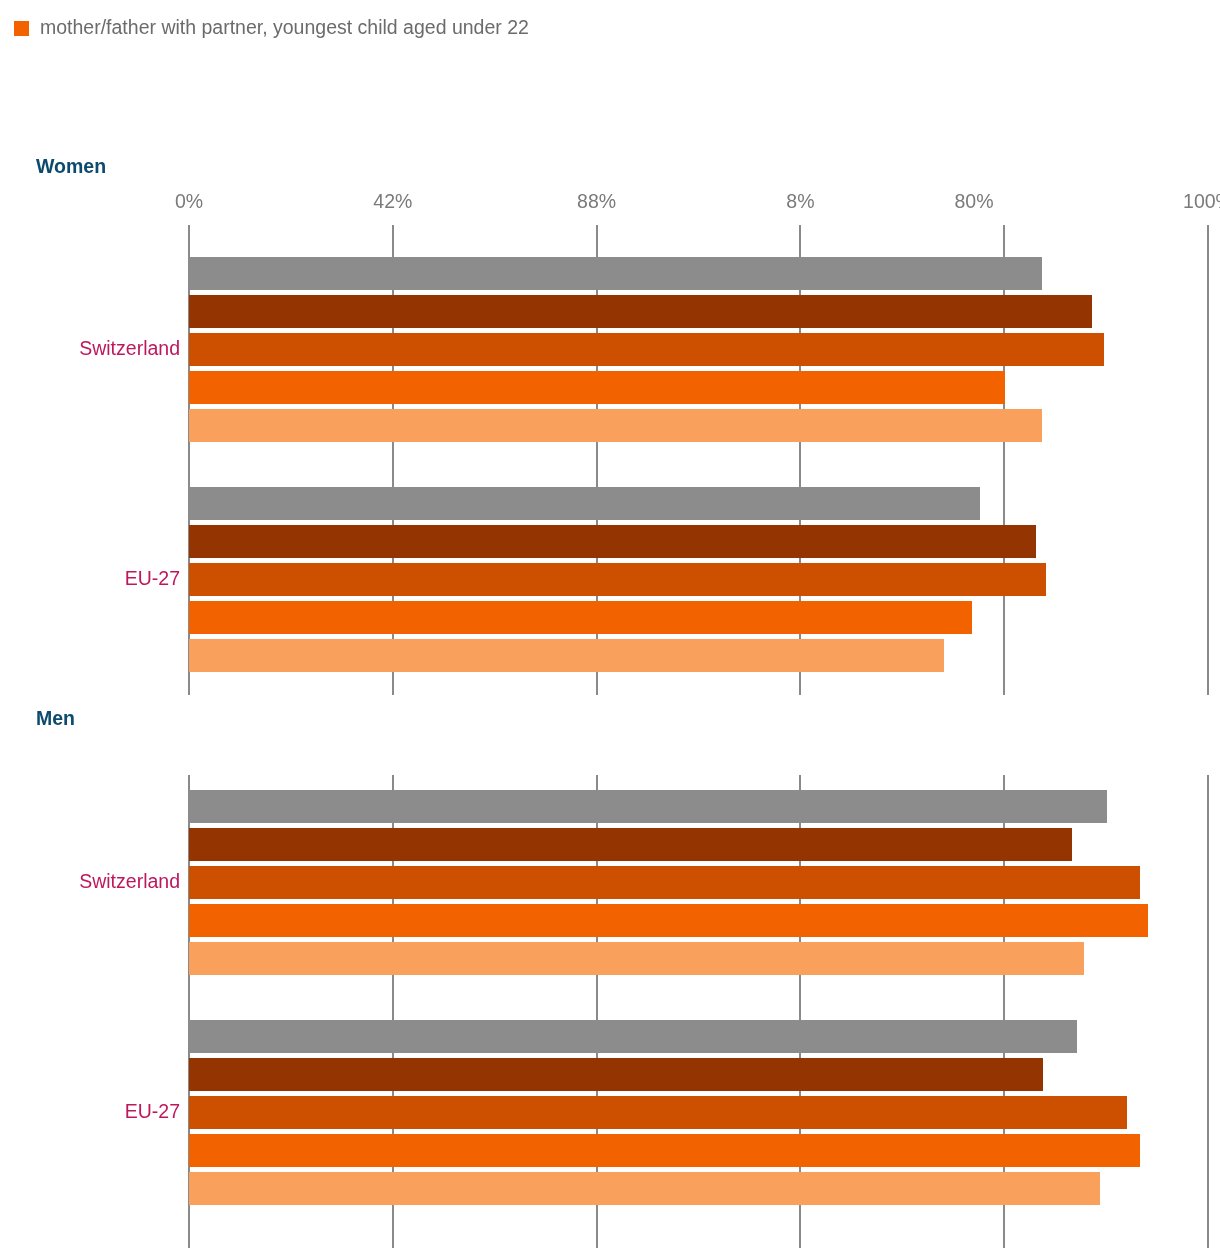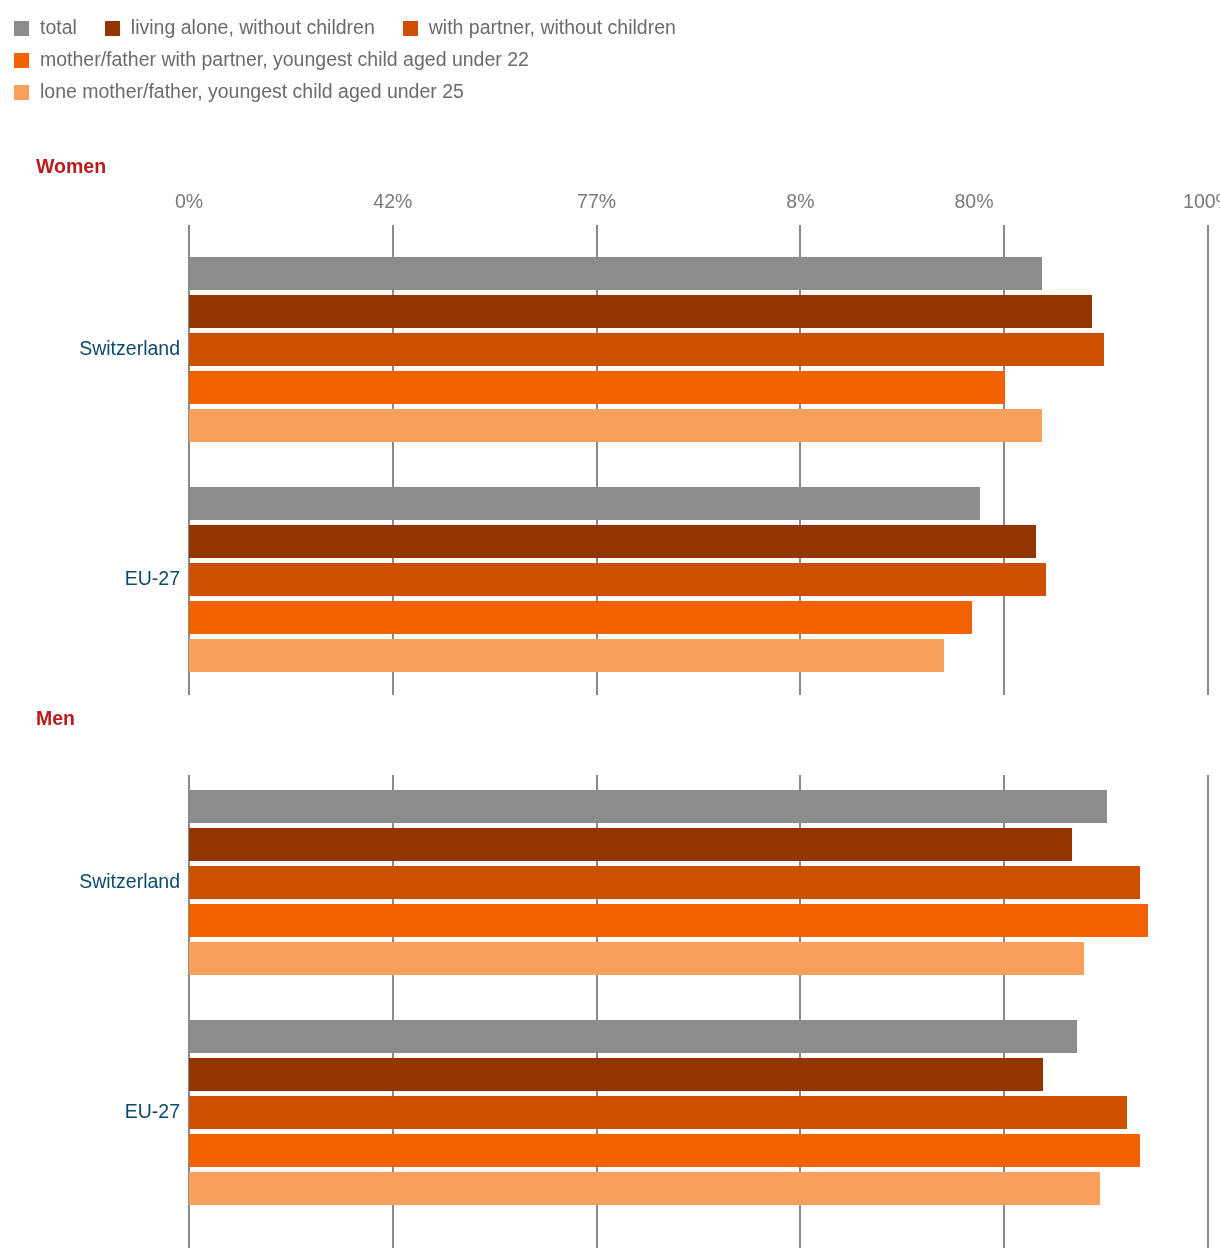--- a/index.html
+++ b/index.html
@@ -45,21 +45,21 @@
     color: #6b6b6b;
     line-height: 1;
   }
 
   
   .panel-title {
     position: absolute;
     left: 36px;
     font-size: 19.5px;
     font-weight: bold;
-    color: #b91c1c;
+    color: #0c4a6e;
   }
   #women-title { top: 155px; }
   #men-title   { top: 707px; }
 
   .plot {
     position: absolute;
     left: 0;
     width: 1220px;
   }
   #women-plot { top: 190px; height: 510px; }
@@ -103,63 +103,43 @@
   .bar {
     position: absolute;
     height: 33px;
   }
 
   
   .cat-label {
     position: absolute;
     right: 1040px;            
     font-size: 19.5px;
-    color: #0c4a6e;
+    color: #be185d;
     text-align: right;
     white-space: nowrap;
   }
 </style>
 </head>
 <body>
 
 <div class="legend">
   <div class="legend-row">
     <div class="legend-item">
-      <span class="legend-swatch" style="background: rgb(140, 140, 140);"></span>
-      <span class="legend-label">total</span>
-    </div>
-    <div class="legend-item">
-      <span class="legend-swatch" style="background: rgb(148, 52, 0);"></span>
-      <span class="legend-label">living alone, without children</span>
-    </div>
-    <div class="legend-item">
-      <span class="legend-swatch" style="background: rgb(204, 80, 0);"></span>
-      <span class="legend-label">with partner, without children</span>
-    </div>
-  </div>
-  <div class="legend-row">
-    <div class="legend-item">
       <span class="legend-swatch" style="background: rgb(242, 99, 0);"></span>
       <span class="legend-label">mother/father with partner, youngest child aged under 22</span>
-    </div>
-  </div>
-  <div class="legend-row">
-    <div class="legend-item">
-      <span class="legend-swatch" style="background: rgb(249, 160, 92);"></span>
-      <span class="legend-label">lone mother/father, youngest child aged under 25</span>
     </div>
   </div>
 </div>
 
 <div class="panel-title" id="women-title">Women</div>
 <div class="plot" id="women-plot">
   <div class="xlabels">
       <div class="xlabel" style="left: 189px;">0%</div>
       <div class="xlabel" style="left: 392.8px;">42%</div>
-      <div class="xlabel" style="left: 596.6px;">77%</div>
+      <div class="xlabel" style="left: 596.6px;">88%</div>
       <div class="xlabel" style="left: 800.4px;">8%</div>
       <div class="xlabel" style="left: 974px;">80%</div>
       <div class="xlabel" style="left: 1208px;">100%</div>
     </div>
   <div class="grid" style="top: 35px; height: 470px;">
       <div class="gridline" style="left: 188px; height: 470px;"></div>
       <div class="gridline" style="left: 391.8px; height: 470px;"></div>
       <div class="gridline" style="left: 595.6px; height: 470px;"></div>
       <div class="gridline" style="left: 799.4px; height: 470px;"></div>
       <div class="gridline" style="left: 1003.2px; height: 470px;"></div>

